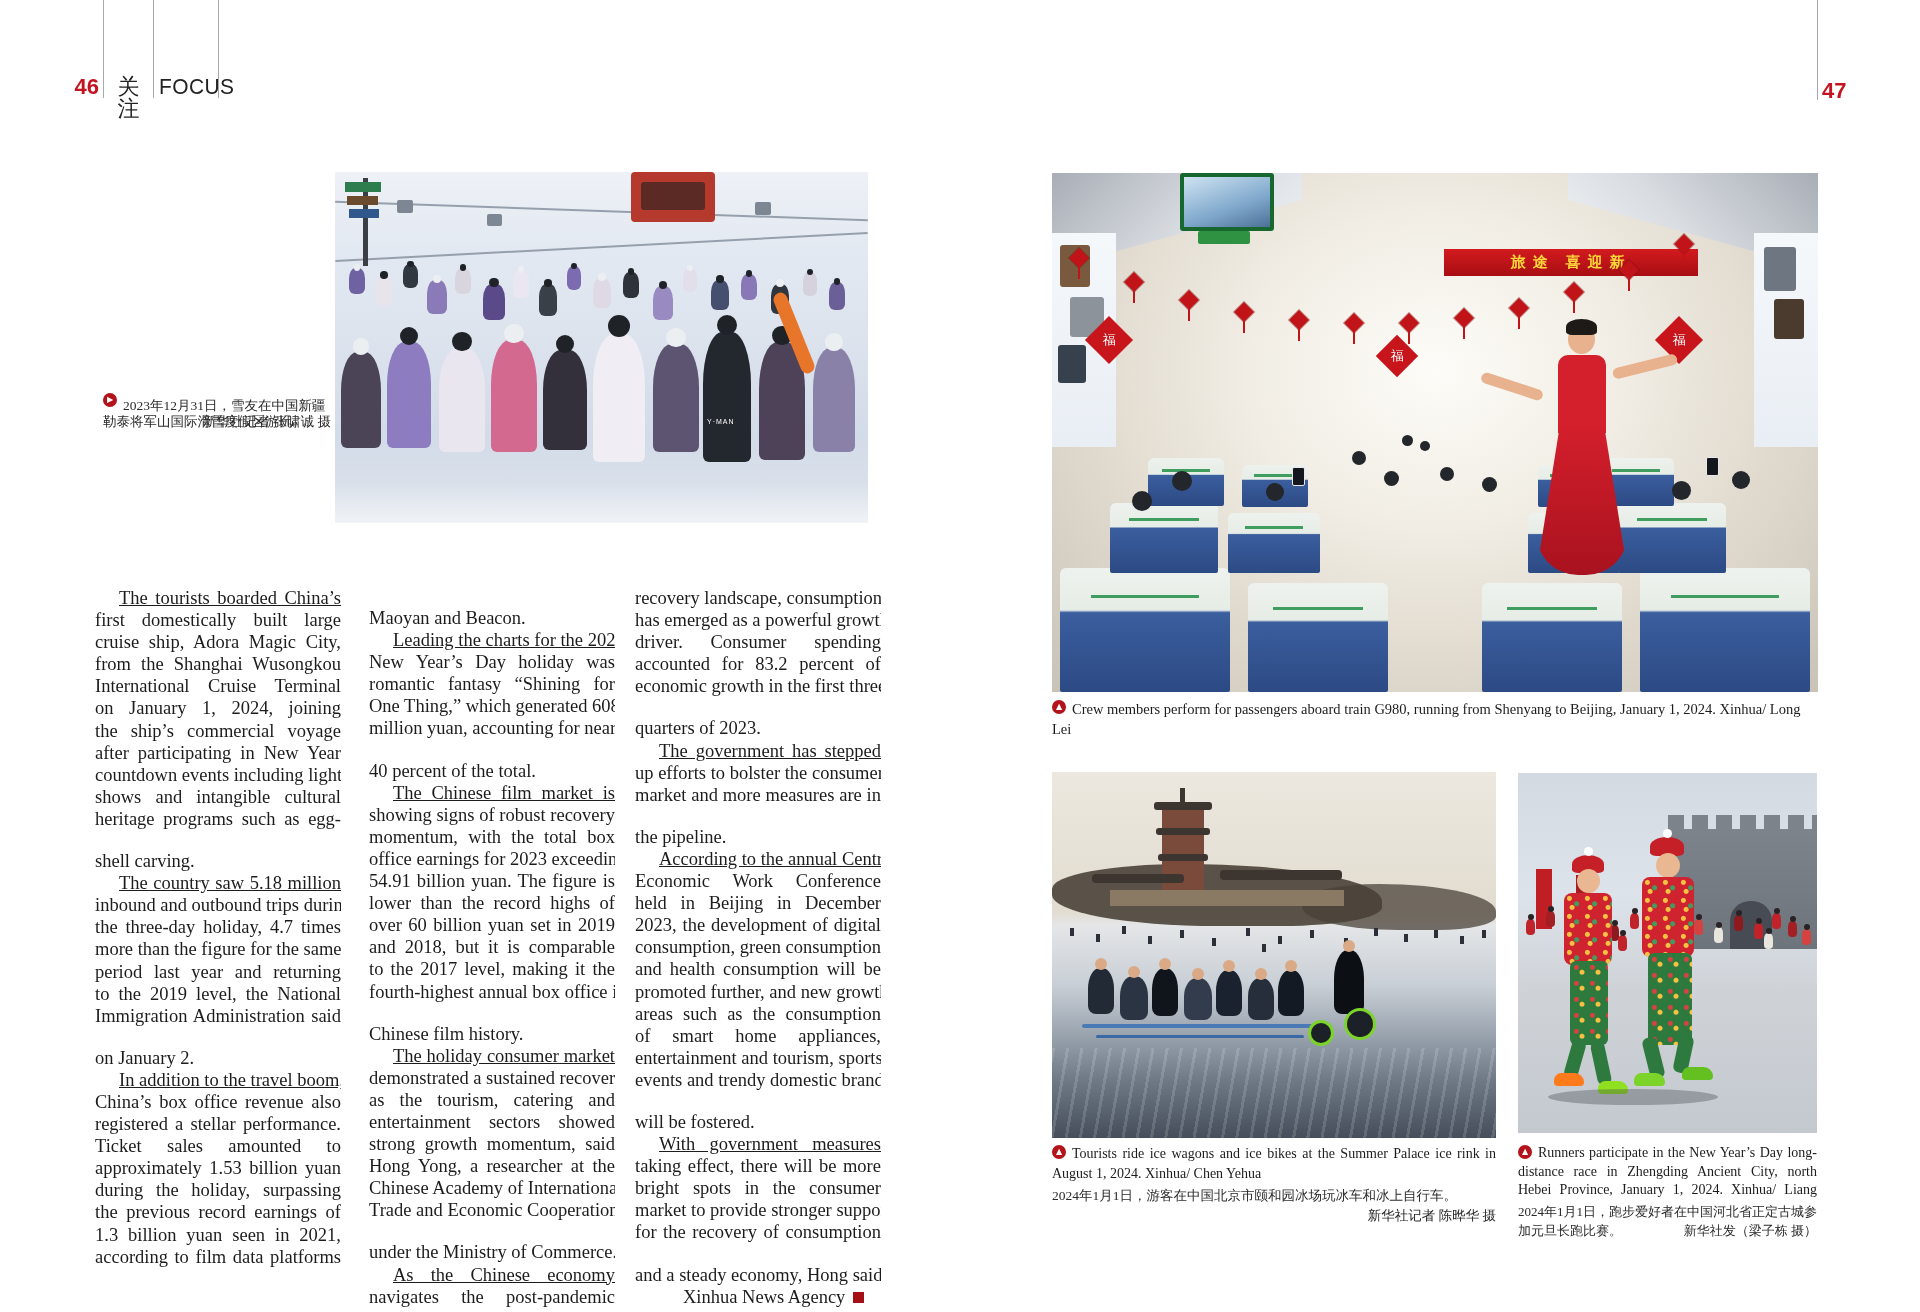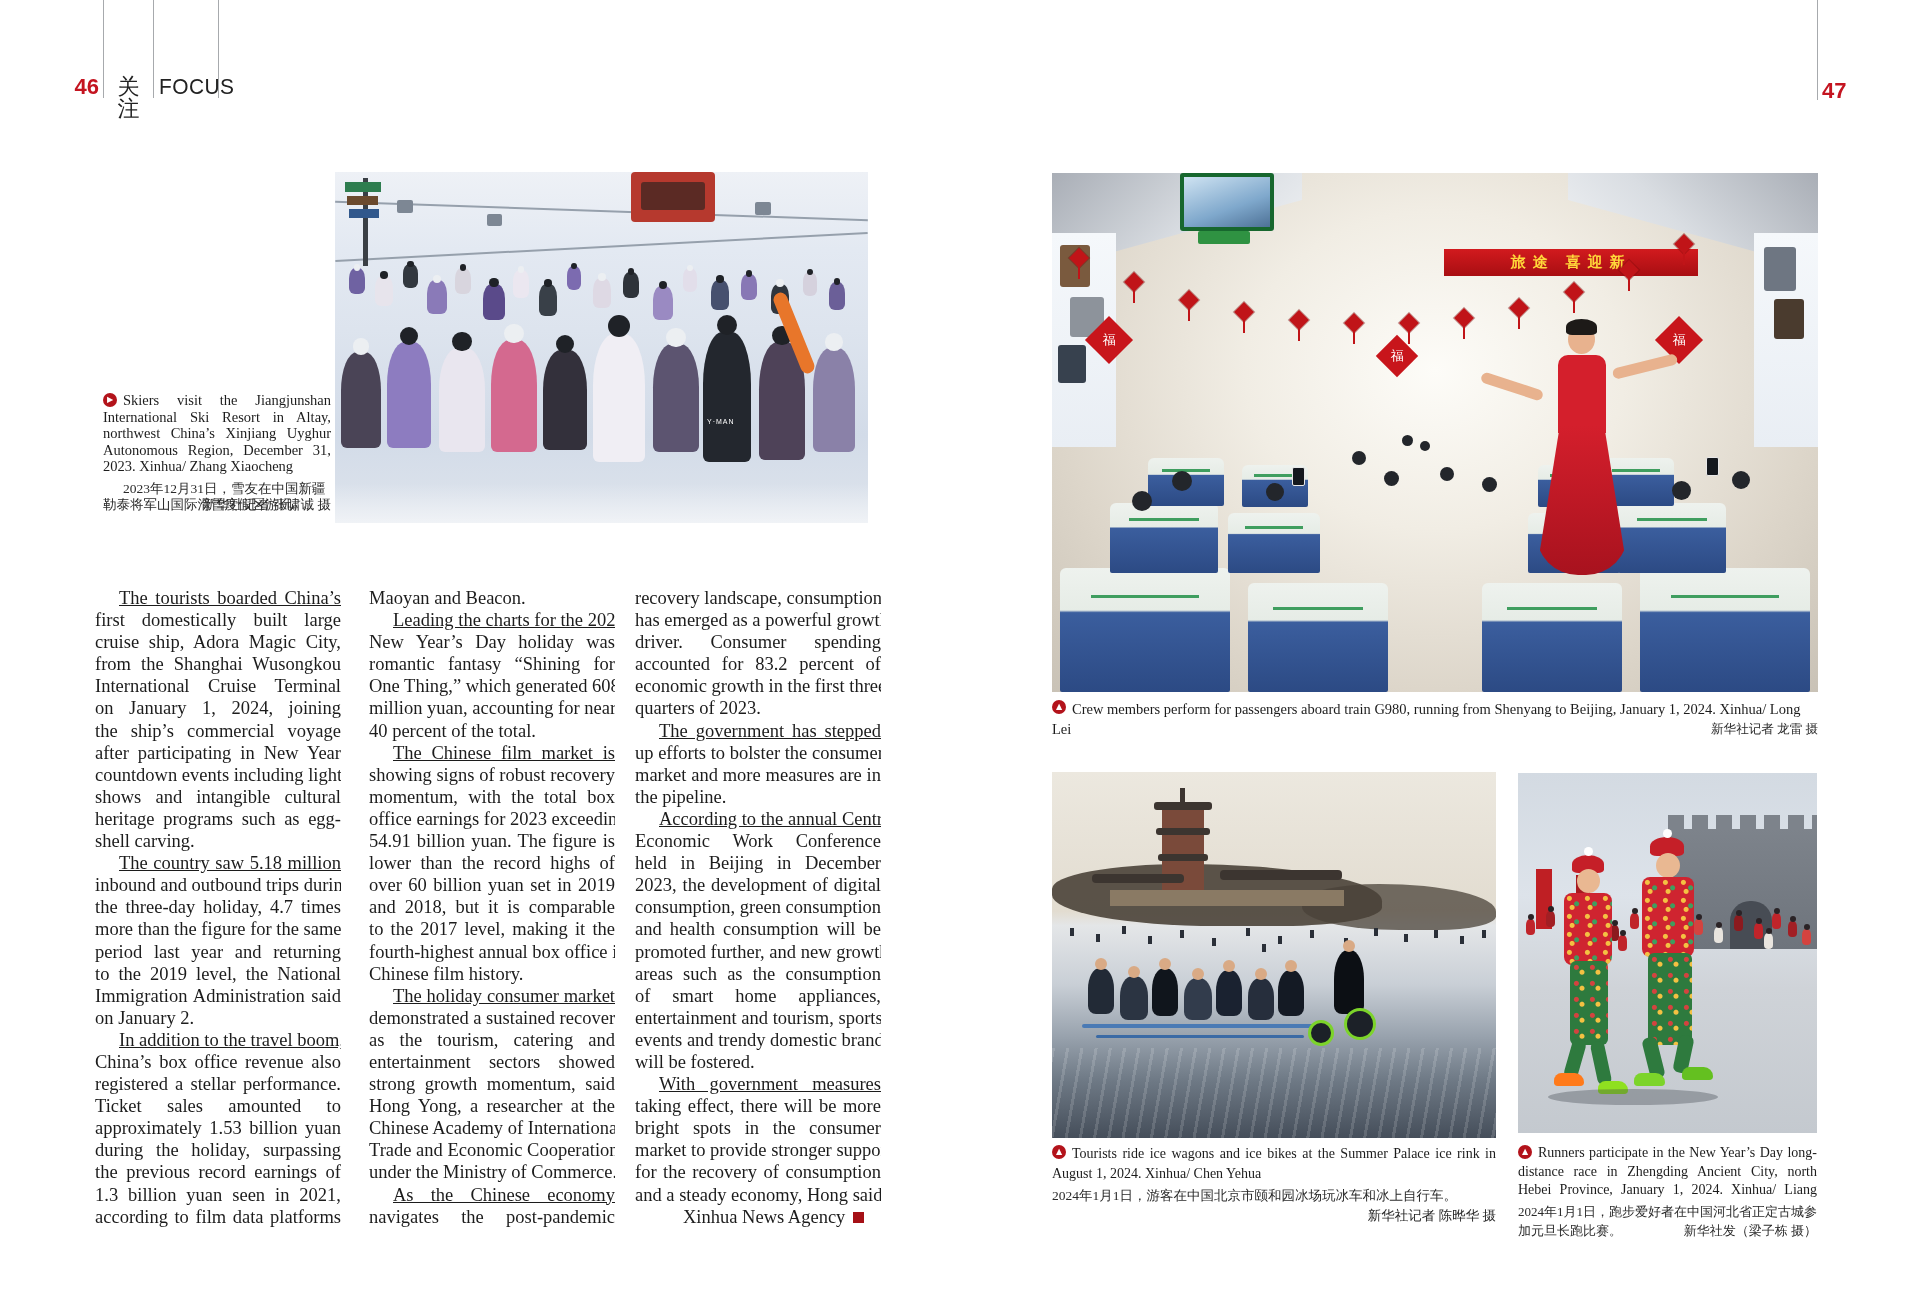--- a/index.html
+++ b/index.html
@@ -40,21 +40,21 @@
   #ice-cap .cn-l{margin-top:3px;height:20px;line-height:20px;text-align:left;}
   #ice-cap .cap-credit{height:20px;line-height:20px;}
   
   #run-cap{width:299px;font-size:14px;}
   #run-cap .cap-line{height:18.6px;line-height:18.6px;}
   #run-cap .cn-l{margin-top:2px;height:19px;line-height:19px;font-size:13px;text-align:justify;text-align-last:justify;}
   #run-cap .cn-mix{height:19px;line-height:19px;font-size:13px;display:flex;justify-content:space-between;}
   
   .col{position:absolute;width:246px;font-size:18.5px;}
   .bline{height:22.1px;line-height:22.1px;text-align:justify;text-align-last:justify;overflow:hidden;white-space:nowrap;}
-  .bline.pend{text-align-last:left;}
+  .bline.pend{text-align-last:left;margin-top:20px;}
   .bline.pstart{text-indent:24px;text-decoration:underline;}
   .bline.agency{text-align-last:left;text-indent:48px;}
   .endsq{display:inline-block;width:11px;height:11px;background:#a51016;margin-left:8px;}
   
   #photo-ski{background:linear-gradient(180deg,#eef1f6 0%,#e3e9f2 22%,#dde4ee 45%,#d2dbe8 75%,#dee4ec 100%);}
   .cable{height:2px;background:#96a0ac;}
   .chair{background:#7d8794;border-radius:2px;}
   .person{border-radius:40% 40% 6px 6px;}
   .jacket-txt{color:#fff;font-family:"Liberation Sans",sans-serif;font-size:7px;letter-spacing:1px;}
   
@@ -178,27 +178,20 @@
       <div class="person" style="left: 478px; top: 176px; width: 42px; height: 104px; background: rgb(138, 129, 168); position: absolute;"></div>
       <div style="left: 490.18px; top: 161.36px; width: 17.64px; height: 17.64px; background: rgb(236, 239, 242); border-radius: 50%; position: absolute;"></div>
     </div>
   <div style="left:452px;top:118px;width:14px;height:86px;background:#e8762a;border-radius:7px;transform:rotate(-22deg);"></div>
   <div class="jacket-txt" style="left:372px;top:246px;">Y·MAN</div>
   <div style="left:0;bottom:0;width:533px;height:40px;background:linear-gradient(0deg,rgba(255,255,255,.55),rgba(255,255,255,0));"></div>
 </div>
 
 <div id="ski-cap" class="cap has-icon" style="left:103px;top:392px;">
   <span class="bullet">▶</span>
-  <div>
-      <div class="cap-line">Skiers visit the Jiangjunshan</div>
-      <div class="cap-line">International Ski Resort in Altay,</div>
-      <div class="cap-line">northwest China’s Xinjiang Uyghur</div>
-      <div class="cap-line">Autonomous Region, December 31,</div>
-      <div class="cap-line cl-last">2023. Xinhua/ Zhang Xiaocheng</div>
-    </div>
   <div class="cn-block cn">
     <div>
         <div class="cap-line">2023年12月31日，雪友在中国新疆阿</div>
         <div class="cap-line cl-last">勒泰将军山国际滑雪度假区游玩。</div>
       </div>
     <div class="cap-credit">新华社记者 张啸诚 摄</div>
   </div>
 </div>
 
 <div class="col" style="left:95px;top:587px;">
@@ -406,21 +399,20 @@
   <div style="left:560px;top:188px;width:66px;height:11px;background:#e8b28e;border-radius:6px;transform:rotate(-14deg);"></div>
   <div style="left:516px;top:152px;width:27px;height:29px;background:#e8b28e;border-radius:50%;"></div>
   <div style="left:514px;top:146px;width:31px;height:16px;background:#1d1a18;border-radius:50% 50% 20% 20%;"></div>
   <div style="left:506px;top:182px;width:48px;height:78px;background:#d41f2c;border-radius:10px 10px 0 0;"></div>
   <div style="left:484px;top:252px;width:92px;height:150px;background:linear-gradient(180deg,#d41f2c,#a8121e);border-radius:14px 14px 42px 42px;clip-path:polygon(26% 0,74% 0,100% 100%,0 100%);"></div>
 </div>
 
 <div id="train-cap" class="cap has-icon" style="left:1052px;top:699px;">
   <span class="bullet">▲</span>
   <div class="en" style="text-indent:20px;">Crew members perform for passengers aboard train G980, running from Shenyang to Beijing, January 1, 2024. Xinhua/ Long Lei</div>
-  <div class="cap-credit cn">新华社记者 龙雷 摄</div>
 </div>
 
 <div id="photo-ice" class="photo" style="left:1052px;top:772px;width:444px;height:366px;">
   <div class="treeline" style="left:0;top:92px;width:330px;height:62px;"></div>
   <div class="treeline" style="left:250px;top:112px;width:194px;height:46px;opacity:.75;"></div>
 
   <div style="left:110px;top:34px;width:42px;height:84px;background:#7a4a3a;"></div>
   <div class="roofband" style="left:102px;top:30px;width:58px;height:8px;border-radius:3px;"></div>
   <div class="roofband" style="left:104px;top:56px;width:54px;height:7px;border-radius:3px;"></div>
   <div class="roofband" style="left:106px;top:82px;width:50px;height:7px;border-radius:3px;"></div>

